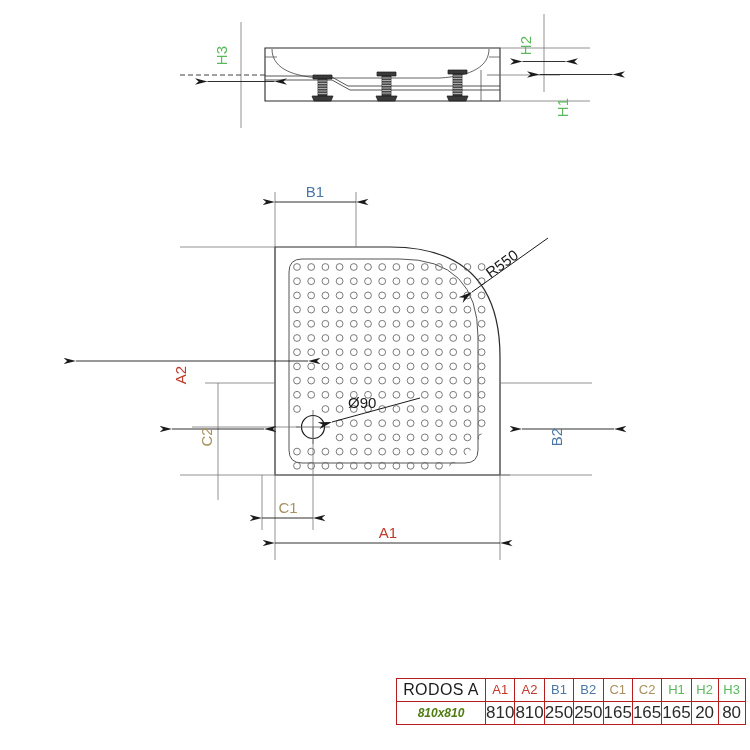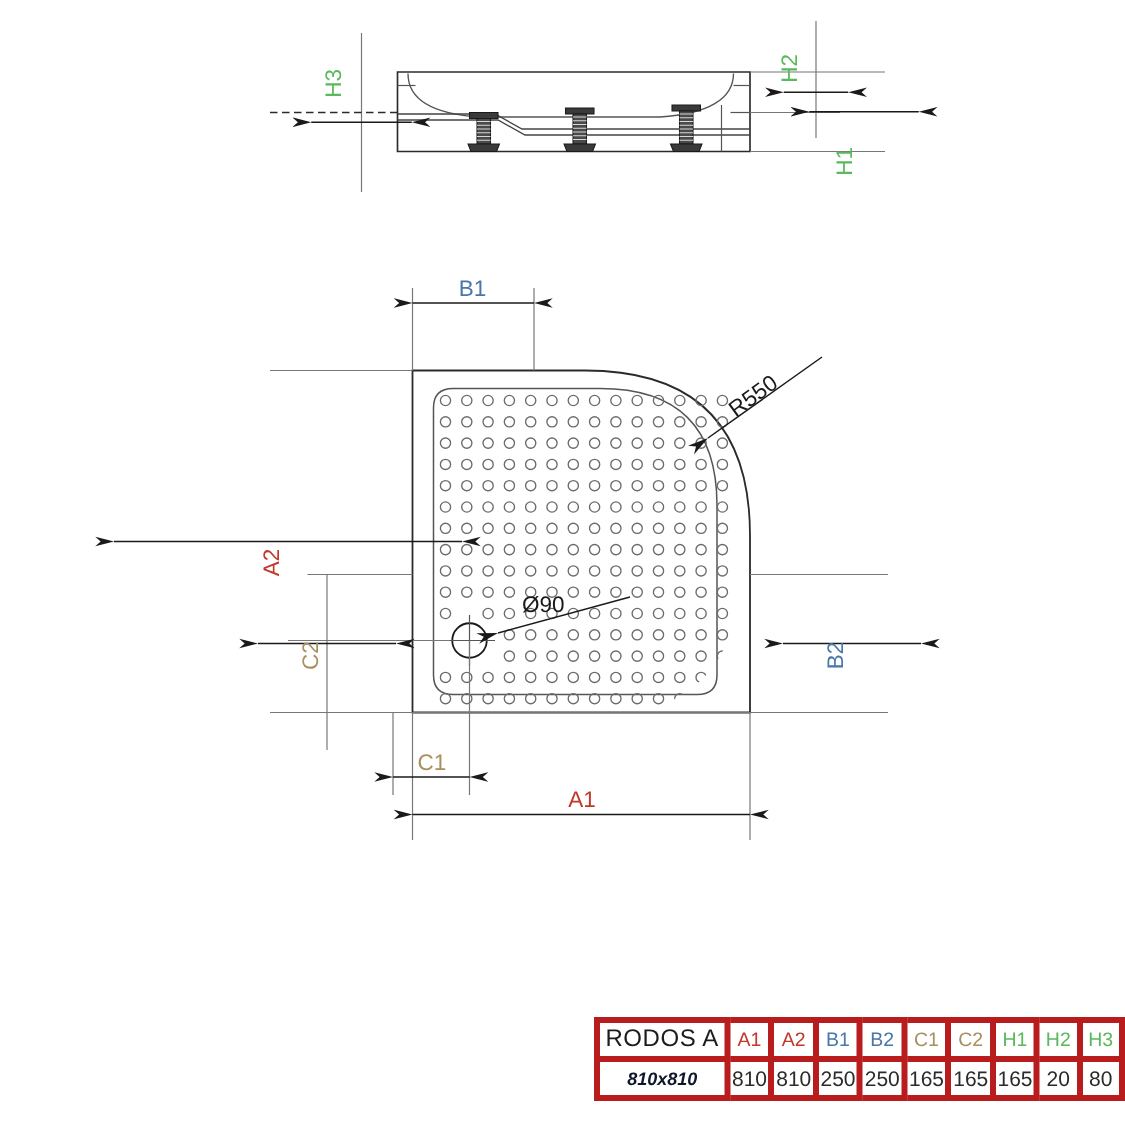--- a/index.html
+++ b/index.html
@@ -13,38 +13,38 @@
   svg{display:block;}
   .dimtext{font-family:"Liberation Sans", sans-serif;font-size:15px;}
   
   #spec-table{
     position:absolute;left:396px;top:678px;
     border-collapse:collapse;
     font-family:"Liberation Sans", sans-serif;
     background:#fff;
   }
   #spec-table td,#spec-table th{
-    border:4px solid #b91c1c;
+    border:1px solid #b91c1c;
     text-align:center;
     font-weight:normal;
     padding:0;
     height:22px;
     font-size:12.5px;
     color:#2b2b2b;
     line-height:22px;
   }
   #spec-table thead th.model{
     width:88px;font-size:16px;letter-spacing:.4px;color:#1c1c1c;
     text-align:center;
   }
   #spec-table thead th.colh{width:26px;font-size:13px;}
   #spec-table tbody td.rowlabel{
-    font-style:italic;font-weight:bold;font-size:12px;color:#0f172a;
+    font-style:italic;font-weight:bold;font-size:12px;color:#4d7c0f;
   }
-  #spec-table tbody td.val{font-size:14px;margin-left:32px;}
+  #spec-table tbody td.val{font-size:17px;margin-left:32px;}
 </style>
 </head>
 <body>
 
 <div id="sheet">
 <svg width="750" height="750" viewBox="0 0 750 750" xmlns="http://www.w3.org/2000/svg">
 
   <defs>
     <marker id="arrL" markerWidth="13" markerHeight="7" refX="12.5" refY="3.5" orient="auto" markerUnits="userSpaceOnUse">
       <path d="M12.5,3.5 L0,0.3 L3.6,3.5 L0,6.7 Z" fill="#1a1a1a"></path>

